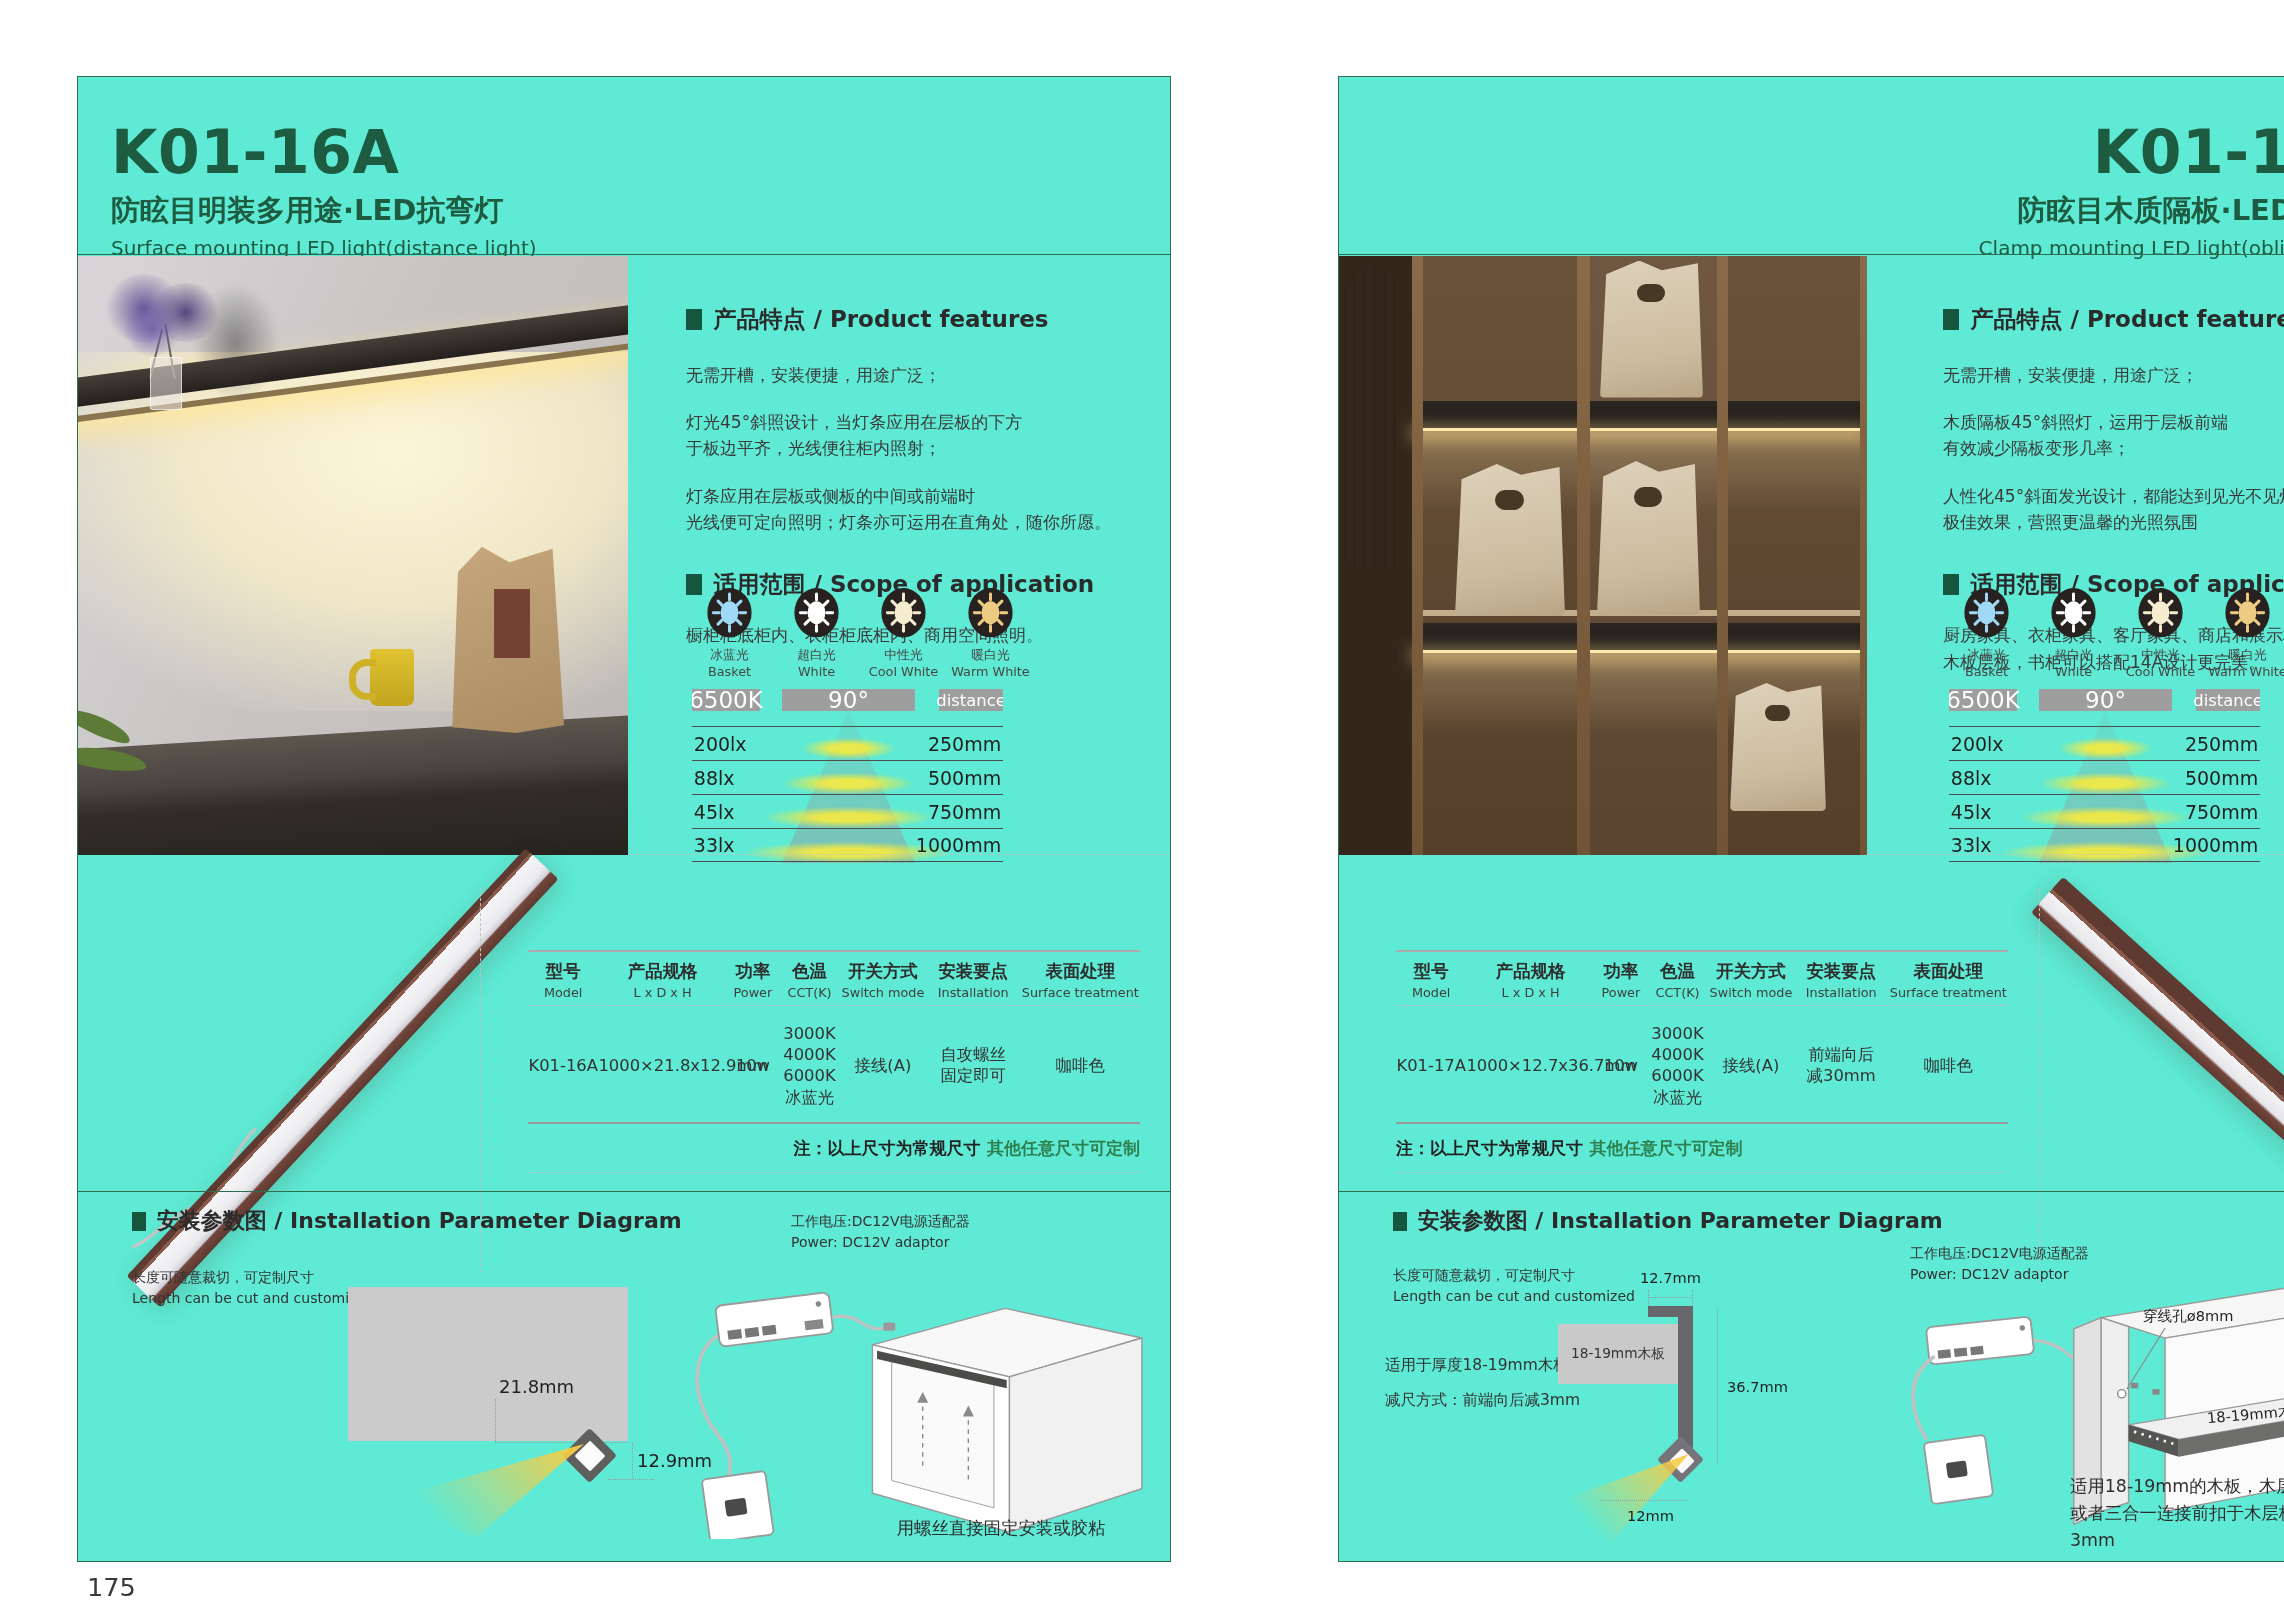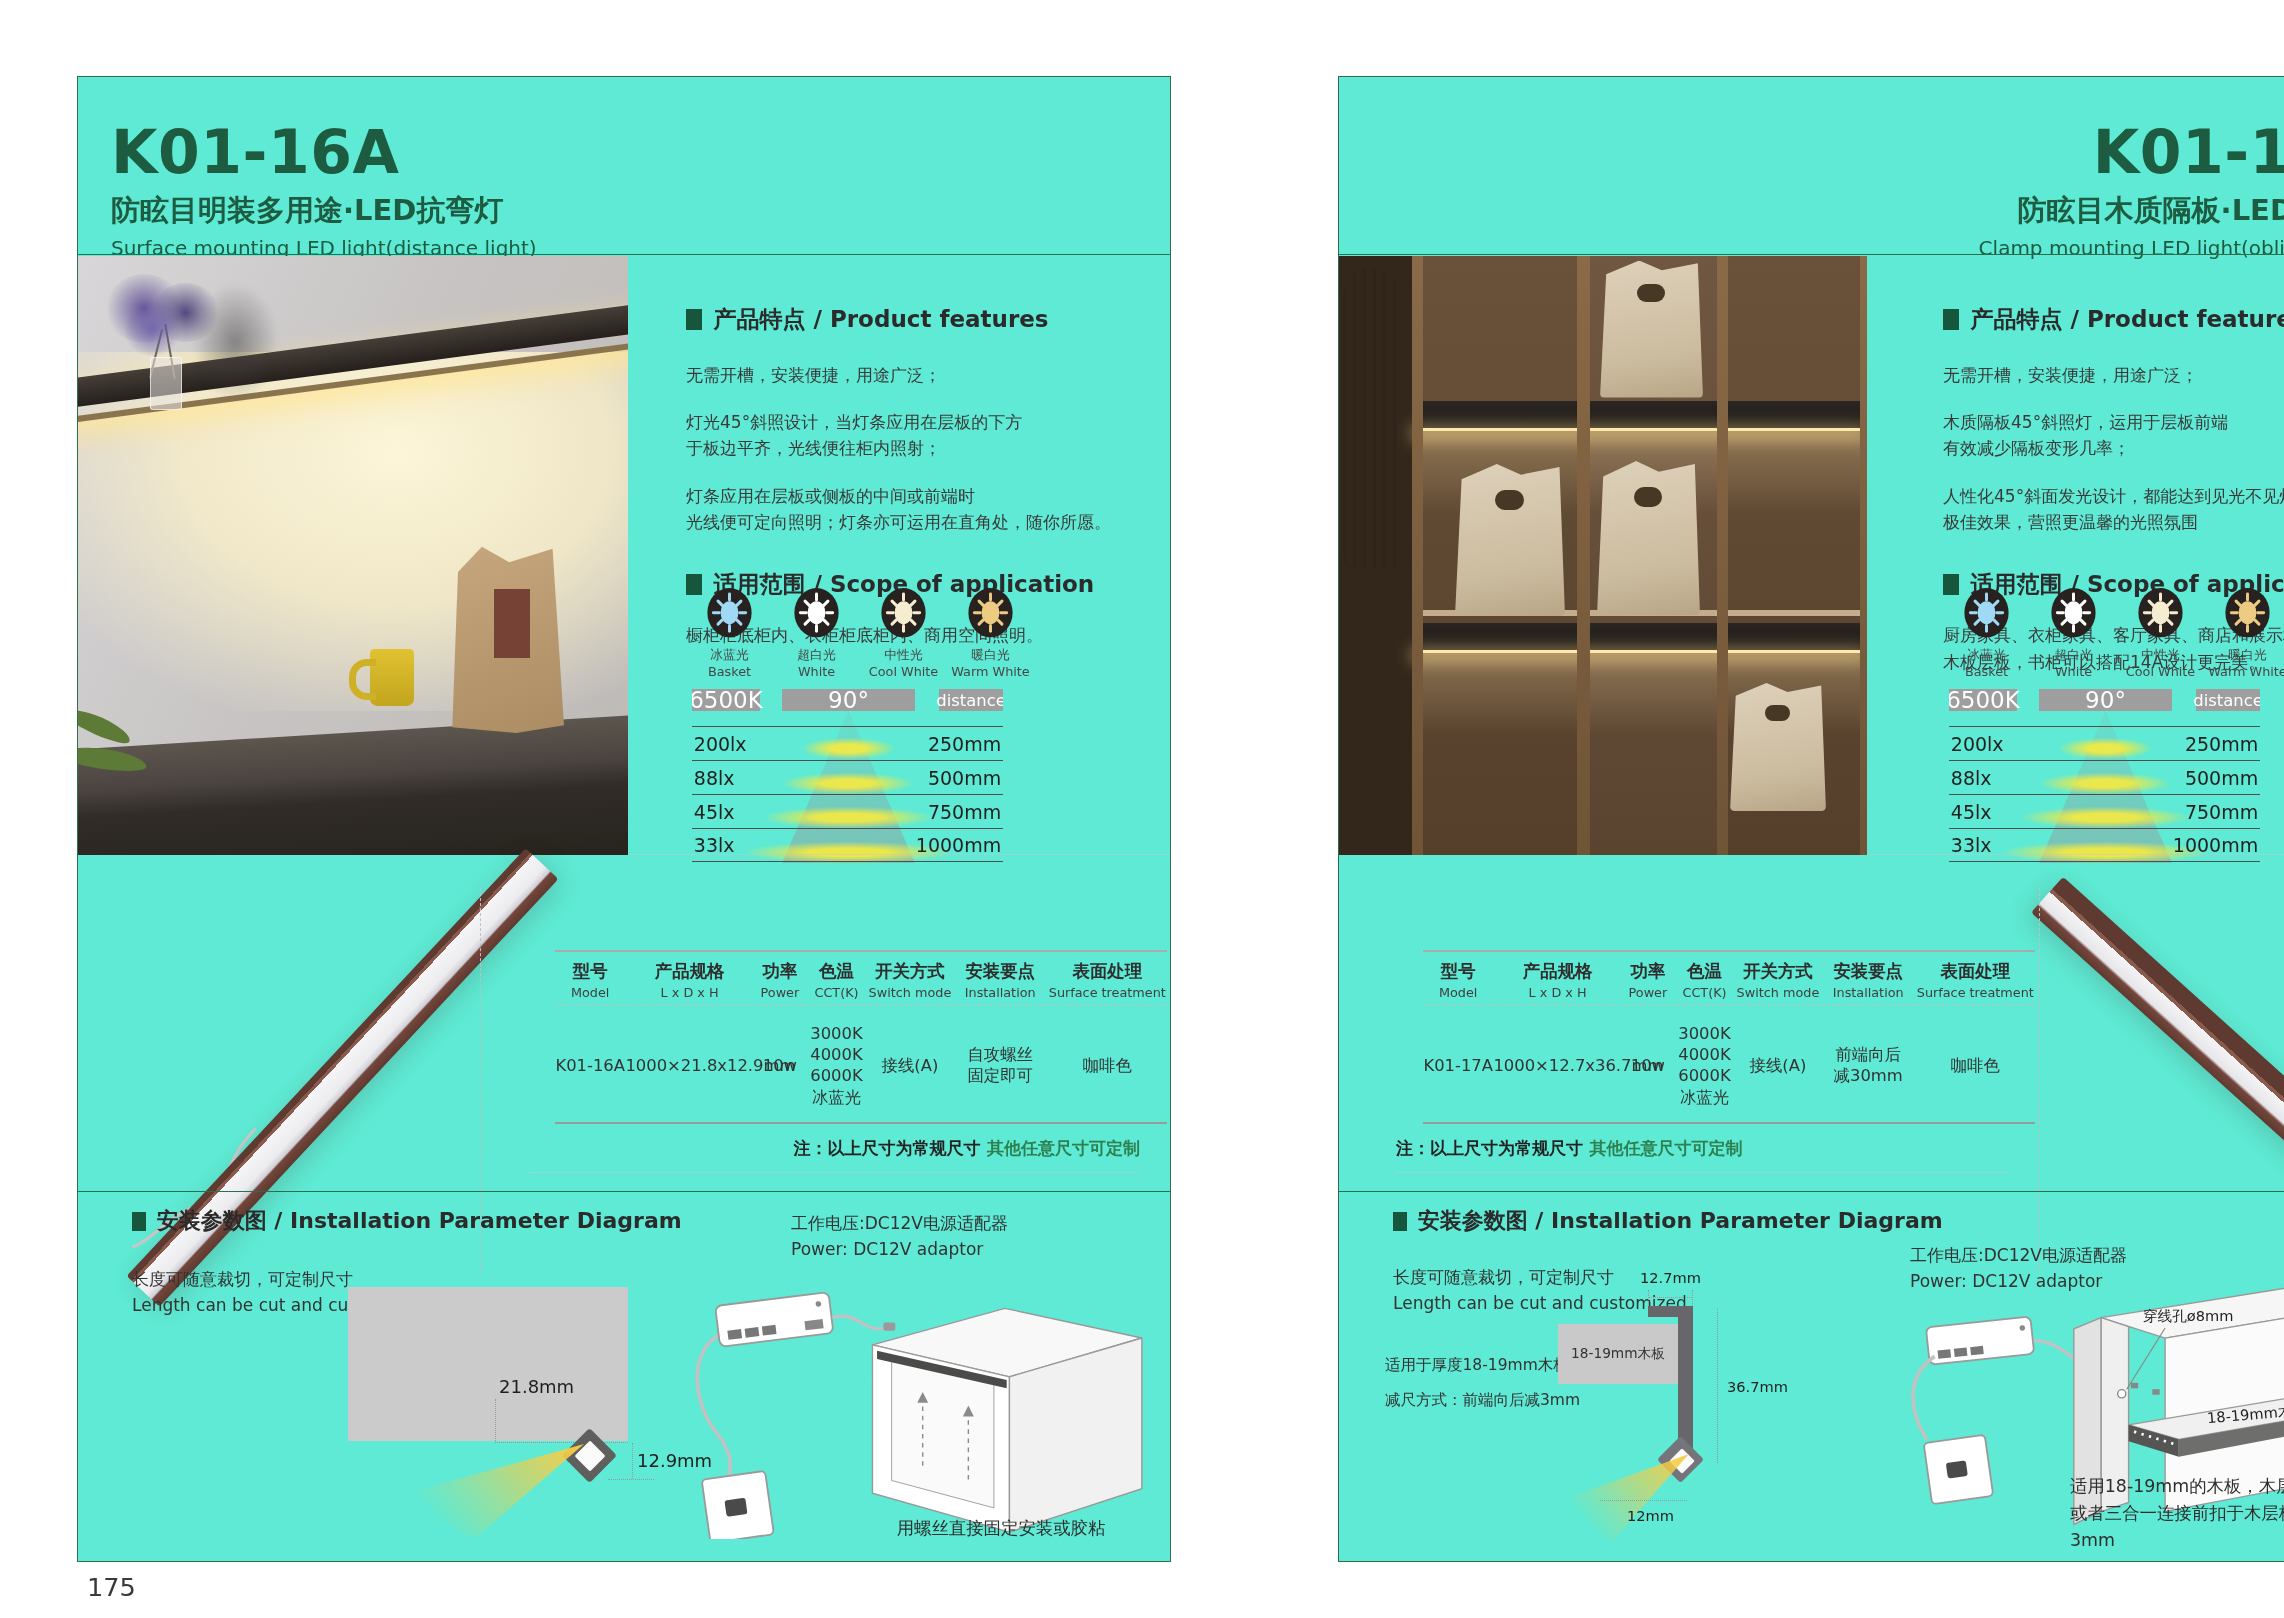--- a/index.html
+++ b/index.html
@@ -30,39 +30,39 @@
   .warm .ray{stroke:#eecb82}.warm .bulb{fill:#eecb82}
   
   .beam{position:absolute;width:311px;height:174px;overflow:hidden;}
   .beam-bar{position:absolute;top:0;height:22px;background:#9e9e9e;color:#fff;font-size:23px;display:flex;align-items:center;justify-content:center;}
   .cone{position:absolute;left:90px;top:22px;width:133px;height:152px;clip-path:polygon(50% 0,0 100%,100% 100%);background:linear-gradient(to bottom,rgba(150,150,150,.10),rgba(150,150,150,.50));}
   .glow{position:absolute;height:21px;background:radial-gradient(ellipse at center,rgba(240,233,70,.95) 28%,rgba(240,233,70,0) 74%);}
   .beam-rows{position:absolute;left:0;right:0;top:37px;}
   .beam-row{height:34px;border-top:0.9px solid #4e4e4e;display:flex;justify-content:space-between;align-items:center;font-size:19px;color:#1f1f1f;padding:0 1.8px;box-sizing:border-box;}
   .beam-row:last-child{border-bottom:0.9px solid #4e4e4e;}
   
-  .spec{position:absolute;width:612px;margin-left:27px;}
+  .spec{position:absolute;width:612px;}
   .sp-top{height:1.8px;background:#ababab;}
   .sp-head{display:flex;text-align:center;padding:7.3px 0 5.5px;}
   .sp-col{box-sizing:border-box;}
   .c0{width:11.5%}.c1{width:21%}.c2{width:8.5%}.c3{width:10%}.c4{width:14%}.c5{width:15.5%}.c6{width:19.5%}
   .h-cn{font-size:17.4px;font-weight:700;color:#2e2e2e;}
   .h-en{font-size:12.8px;color:#3f3f3f;margin-top:1.8px;}
   .sp-dash{border-top:1.4px dashed #c2c2c2;}
   .sp-body{display:flex;text-align:center;align-items:center;padding:16.4px 0 13.7px;min-height:82px;}
   .sp-cell{font-size:16.4px;color:#333;line-height:1.3;}
   .sp-mid{height:2.3px;background:#9a9a9a;}
   .note{font-size:17px;font-weight:600;color:#222;}
   .note .grn{color:#2e8050;margin-left:6.4px;}
   .dotrow{position:absolute;border-top:1.4px dotted #c6c6c6;}
   .vdash{position:absolute;border-left:1.4px dashed #c0c0c0;}
   
   .inst-title{display:flex;align-items:center;gap:11px;font-size:22px;font-weight:700;color:#2b2b2b;}
   .inst-sq{width:13.7px;height:19px;background:#15563c;flex:none;}
-  .itext{font-size:17px;color:#333;line-height:1.5;}
+  .itext{font-size:14px;color:#333;line-height:1.5;}
   .dim{font-size:18px;color:#1f1f1f;}
   .smalldim{font-size:14.6px;color:#1f1f1f;}
   .dot-v{position:absolute;border-left:1.4px dotted #9a9a9a;}
   .dot-h{position:absolute;border-top:1.4px dotted #9a9a9a;}
   .caption{font-size:17.4px;color:#2e2e2e;line-height:1.55;}
   .pagenum{position:absolute;font-size:25.6px;color:#3a3a3a;}
   
   .render{position:absolute;}
   .bar-strip{position:absolute;border-radius:3.7px;box-shadow:0 6.4px 23px rgba(60,40,30,.18);}
   .strip-l{background:linear-gradient(to bottom,#5e3a30 0%,#5e3a30 15%,#8a5a4c 15%,#8a5a4c 22%,#f5f5f7 22%,#ececef 60%,#cfcfd6 74%,#74463c 78%,#5e3a30 100%);}

